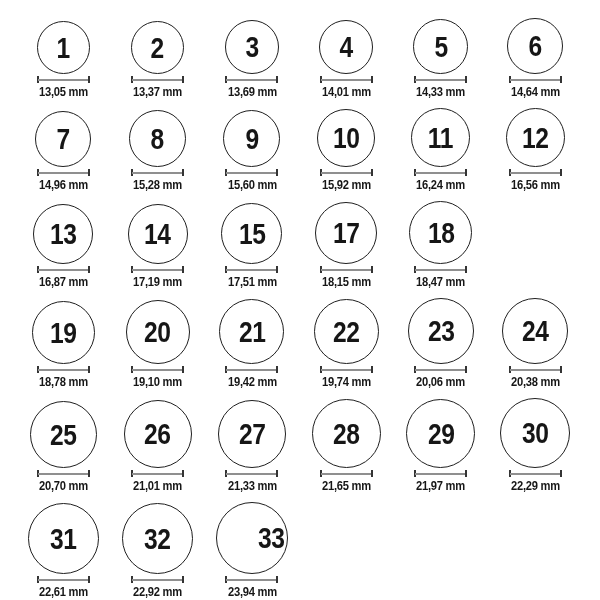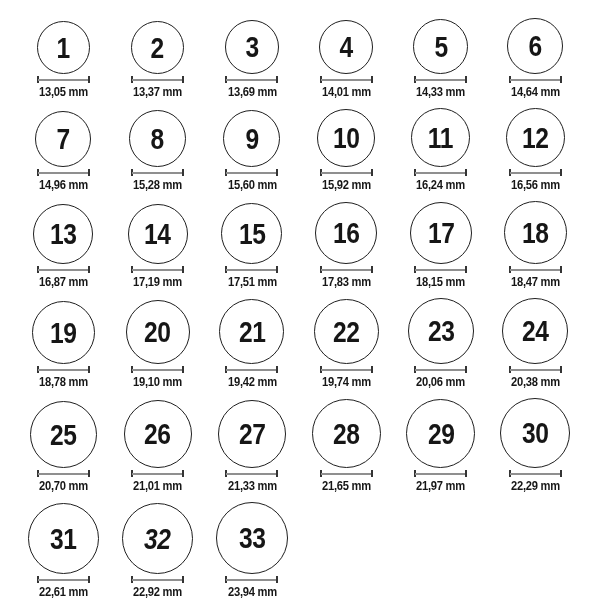--- a/index.html
+++ b/index.html
@@ -299,33 +299,20 @@
     <div class="dim">
       <span class="tick left"></span>
       <span class="bar"></span>
       <span class="tick right"></span>
     </div>
     <div class="label">
       <span class="label-inner">17,51 mm</span>
     </div>
   </div>
 
-  <div class="cell">
-    <div class="circle" style="width: 62px; height: 62px;">
-      <span class="num">16</span>
-    </div>
-    <div class="dim">
-      <span class="tick left"></span>
-      <span class="bar"></span>
-      <span class="tick right"></span>
-    </div>
-    <div class="label">
-      <span class="label-inner">17,83 mm</span>
-    </div>
-  </div>
 
   <div class="cell">
     <div class="circle" style="width: 62px; height: 62px;">
       <span class="num">17</span>
     </div>
     <div class="dim">
       <span class="tick left"></span>
       <span class="bar"></span>
       <span class="tick right"></span>
     </div>
@@ -527,35 +514,35 @@
       <span class="tick left"></span>
       <span class="bar"></span>
       <span class="tick right"></span>
     </div>
     <div class="label">
       <span class="label-inner">22,61 mm</span>
     </div>
   </div>
 
   <div class="cell">
-    <div class="circle" style="width: 71px; height: 71px; font-style: italic;">
+    <div class="circle" style="width: 71px; height: 71px;">
       <span class="num">32</span>
     </div>
     <div class="dim">
       <span class="tick left"></span>
       <span class="bar"></span>
       <span class="tick right"></span>
     </div>
     <div class="label">
       <span class="label-inner">22,92 mm</span>
     </div>
   </div>
 
   <div class="cell">
-    <div class="circle" style="width: 72px; height: 72px;">
+    <div class="circle" style="width: 72px; height: 72px; justify-content: flex-end;">
       <span class="num">33</span>
     </div>
     <div class="dim">
       <span class="tick left"></span>
       <span class="bar"></span>
       <span class="tick right"></span>
     </div>
     <div class="label">
       <span class="label-inner">23,94 mm</span>
     </div>

